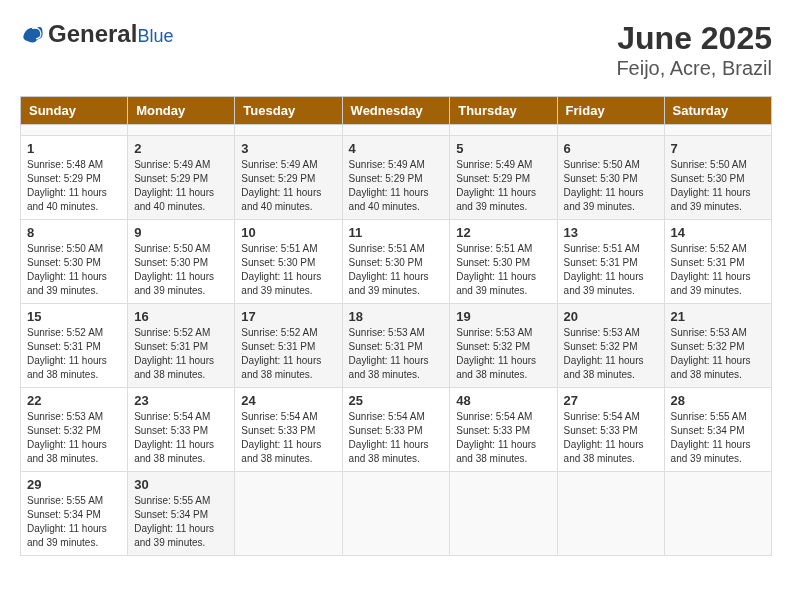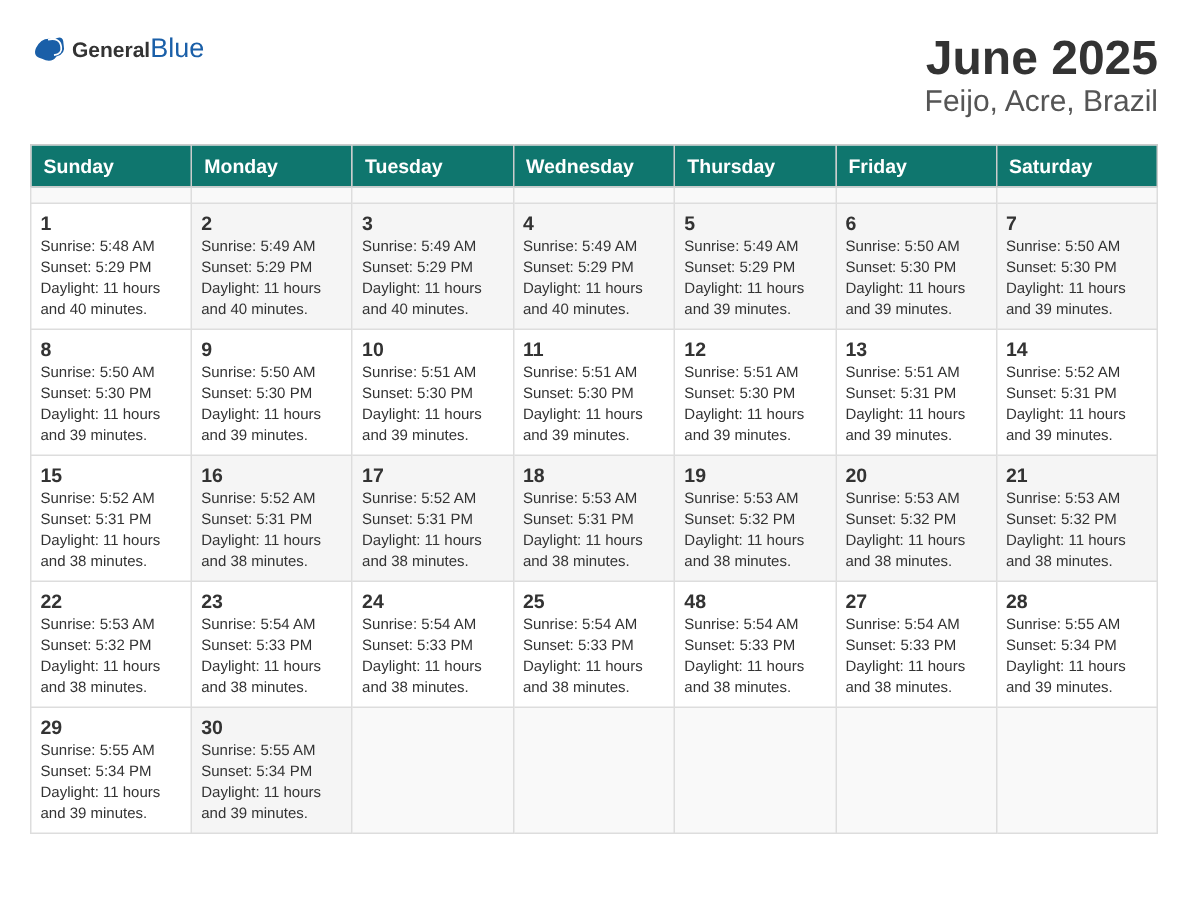--- a/index.html
+++ b/index.html
@@ -36,21 +36,21 @@
     .title-location {
       font-size: 20px;
       color: #555;
     }
     .calendar {
       width: 100%;
       border-collapse: collapse;
       border: 1px solid #ccc;
     }
     .calendar th {
-      background-color: #0f766e;
+      background-color: #a16207;
       color: #fff;
       text-align: left;
       padding: 6px 8px;
       font-size: 13px;
       font-weight: bold;
       border: 1px solid #ccc;
     }
     .calendar td {
       vertical-align: top;
       border: 1px solid #ddd;
@@ -85,21 +85,21 @@
 </head>
 <body>
 
 <div class="header">
   <div class="logo">
     <svg class="logo-icon" viewBox="0 0 30 30">
       <path d="M 5 15 Q 10 5 20 8 Q 28 3 28 12 Q 30 20 22 22 Q 18 28 10 24 Q 2 22 5 15 Z" fill="#1a5fa8"></path>
       <path d="M 15 8 Q 25 6 26 14 Q 27 20 20 21" fill="none" stroke="#fff" stroke-width="1.5"></path>
     </svg>
     <div>
-      <span style="font-size:14px;font-weight:bold;color:#333;">General</span><span style="font-size:18px;font-weight:normal;color:#1a5fa8;">Blue</span>
+      <span style="font-size:24px;font-weight:bold;color:#333;">General</span><span style="font-size:18px;font-weight:normal;color:#1a5fa8;">Blue</span>
     </div>
   </div>
   <div class="title-block">
     <div class="title-month">June 2025</div>
     <div class="title-location">Feijo, Acre, Brazil</div>
   </div>
 </div>
 
 <table class="calendar">
   <thead>

